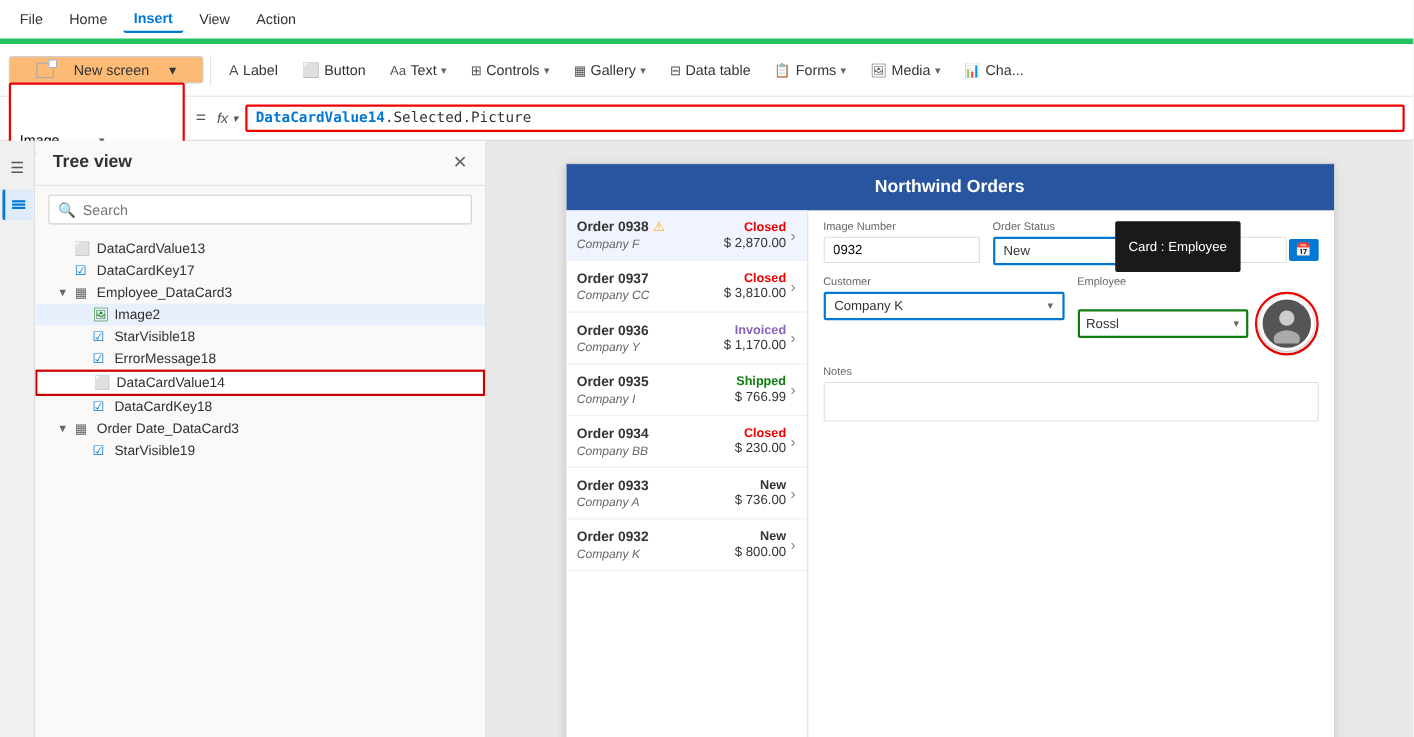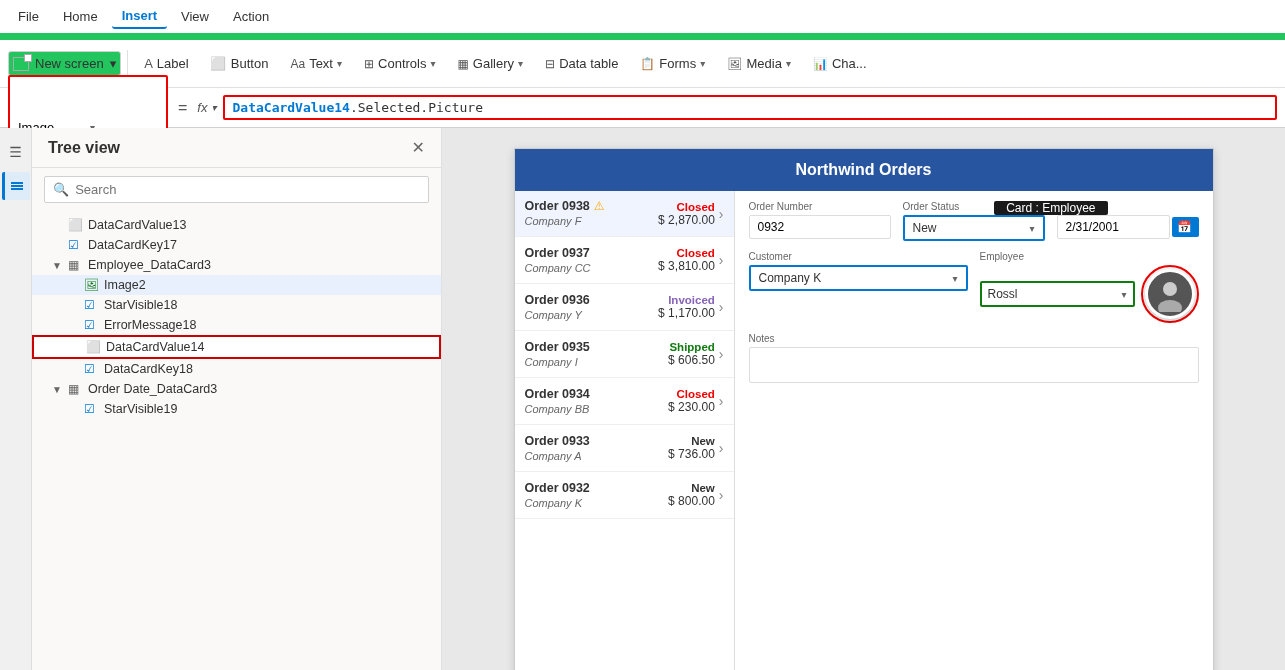--- a/index.html
+++ b/index.html
@@ -1,21 +1,21 @@
 <!DOCTYPE html>
 <html><head>
   <meta charset="utf-8">
   <style>
     * { box-sizing: border-box; margin: 0; padding: 0; }
     body { font-family: 'Segoe UI', Arial, sans-serif; font-size: 13px; background: #f3f2f1; overflow: hidden; width: 1285px; height: 670px; }
 
     
     .menu-bar {
       display: flex; align-items: center; height: 40px; background: #fff;
-      border-bottom: 7px solid #22c55e; padding: 0 8px; gap: 4px;
+      border-bottom: 5px solid #22c55e; padding: 0 8px; gap: 4px;
     }
     .menu-item {
       padding: 4px 10px; cursor: pointer; font-size: 13px; color: #333; border-radius: 3px;
     }
     .menu-item.active { font-weight: 700; border-bottom: 2px solid #0078d4; color: #0078d4; }
 
     
     .toolbar {
       display: flex; align-items: center; height: 48px; background: #fff;
       border-bottom: 1px solid #e0e0e0; padding: 0 8px; gap: 2px;
@@ -148,22 +148,22 @@
     .detail-select.blue-border { border: 2px solid #0078d4; }
     .select-val { font-size: 12px; color: #333; }
     .select-arrow { color: #666; font-size: 10px; }
     .employee-field { display: flex; align-items: center; gap: 6px; }
     .employee-dropdown { flex: 1; border: 2px solid #107c10; border-radius: 2px; padding: 4px 6px; display: flex; align-items: center; justify-content: space-between; cursor: pointer; }
     .employee-avatar { width: 50px; height: 50px; border-radius: 50%; background: #555; overflow: hidden; border: 3px solid #fff; box-shadow: 0 1px 4px rgba(0,0,0,0.3); display: flex; align-items: center; justify-content: center; font-size: 24px; color: #fff; }
     .employee-avatar-wrapper { position: relative; border: 2px solid #e00; border-radius: 50%; padding: 2px; }
 
     
     .card-tooltip {
-      position: absolute; top: 10px; right: 105px; background: #1a1a1a;
-      color: #fff; padding: 0 12px; font-size: 12px; border-radius: 2px;
+      position: absolute; top: 10px; right: 85px; background: #1a1a1a;
+      color: #fff; padding: 16px 12px; font-size: 12px; border-radius: 2px;
       white-space: nowrap; z-index: 10;
     }
 
     .notes-input {
       width: 100%; border: 1px solid #ddd; border-radius: 2px;
       padding: 4px 8px; font-size: 12px; background: #fff; height: 36px;
     }
 
     
     .left-strip {
@@ -172,23 +172,23 @@
     }
     .left-strip-btn {
       width: 28px; height: 28px; display: flex; align-items: center; justify-content: center;
       cursor: pointer; border-radius: 2px; color: #555; font-size: 14px;
     }
     .left-strip-btn.active { border-left: 3px solid #0078d4; color: #0078d4; background: #deecf9; }
 
     .order-0938 { background: #f0f4ff; }
 
     .new-screen-btn {
-      display: flex; align-items: center; gap: 6px;
-      padding: 4px 4px; border: 1px solid #d0d0d0; border-radius: 3px;
-      background: #22c55e; cursor: pointer; font-size: 13px; color: #333;
+      display: flex; align-items: center; gap: 18px;
+      padding: 4px 24px; border: 1px solid #d0d0d0; border-radius: 3px;
+      background: #fdba74; cursor: pointer; font-size: 13px; color: #333;
     }
   </style>
 </head>
 <body>
 
 <div class="menu-bar">
   <span class="menu-item">File</span>
   <span class="menu-item">Home</span>
   <span class="menu-item active">Insert</span>
   <span class="menu-item">View</span>
@@ -395,21 +395,21 @@
             <span class="order-chevron">›</span>
           </div>
 
           <div class="order-item">
             <div class="order-item-info">
               <div><span class="order-num">Order 0935</span></div>
               <span class="order-company">Company I</span>
             </div>
             <div style="text-align:right;">
               <div class="order-status shipped">Shipped</div>
-              <div class="order-amount">$ 606.50</div>
+              <div class="order-amount">$ 766.99</div>
             </div>
             <span class="order-chevron">›</span>
           </div>
 
           <div class="order-item">
             <div class="order-item-info">
               <div><span class="order-num">Order 0934</span></div>
               <span class="order-company">Company BB</span>
             </div>
             <div style="text-align:right;">
@@ -443,21 +443,21 @@
             <span class="order-chevron">›</span>
           </div>
         </div>
 
         <div class="detail-panel">
 
           <div class="card-tooltip">Card : Employee</div>
 
           <div class="detail-row">
             <div class="detail-field">
-              <div class="detail-label">Order Number</div>
+              <div class="detail-label">Image Number</div>
               <input type="text" class="detail-input" value="0932" style="">
             </div>
             <div class="detail-field">
               <div class="detail-label">Order Status</div>
               <div class="detail-select blue-border">
                 <span class="select-val">New</span>
                 <span class="select-arrow">▾</span>
               </div>
             </div>
             <div class="detail-field">

